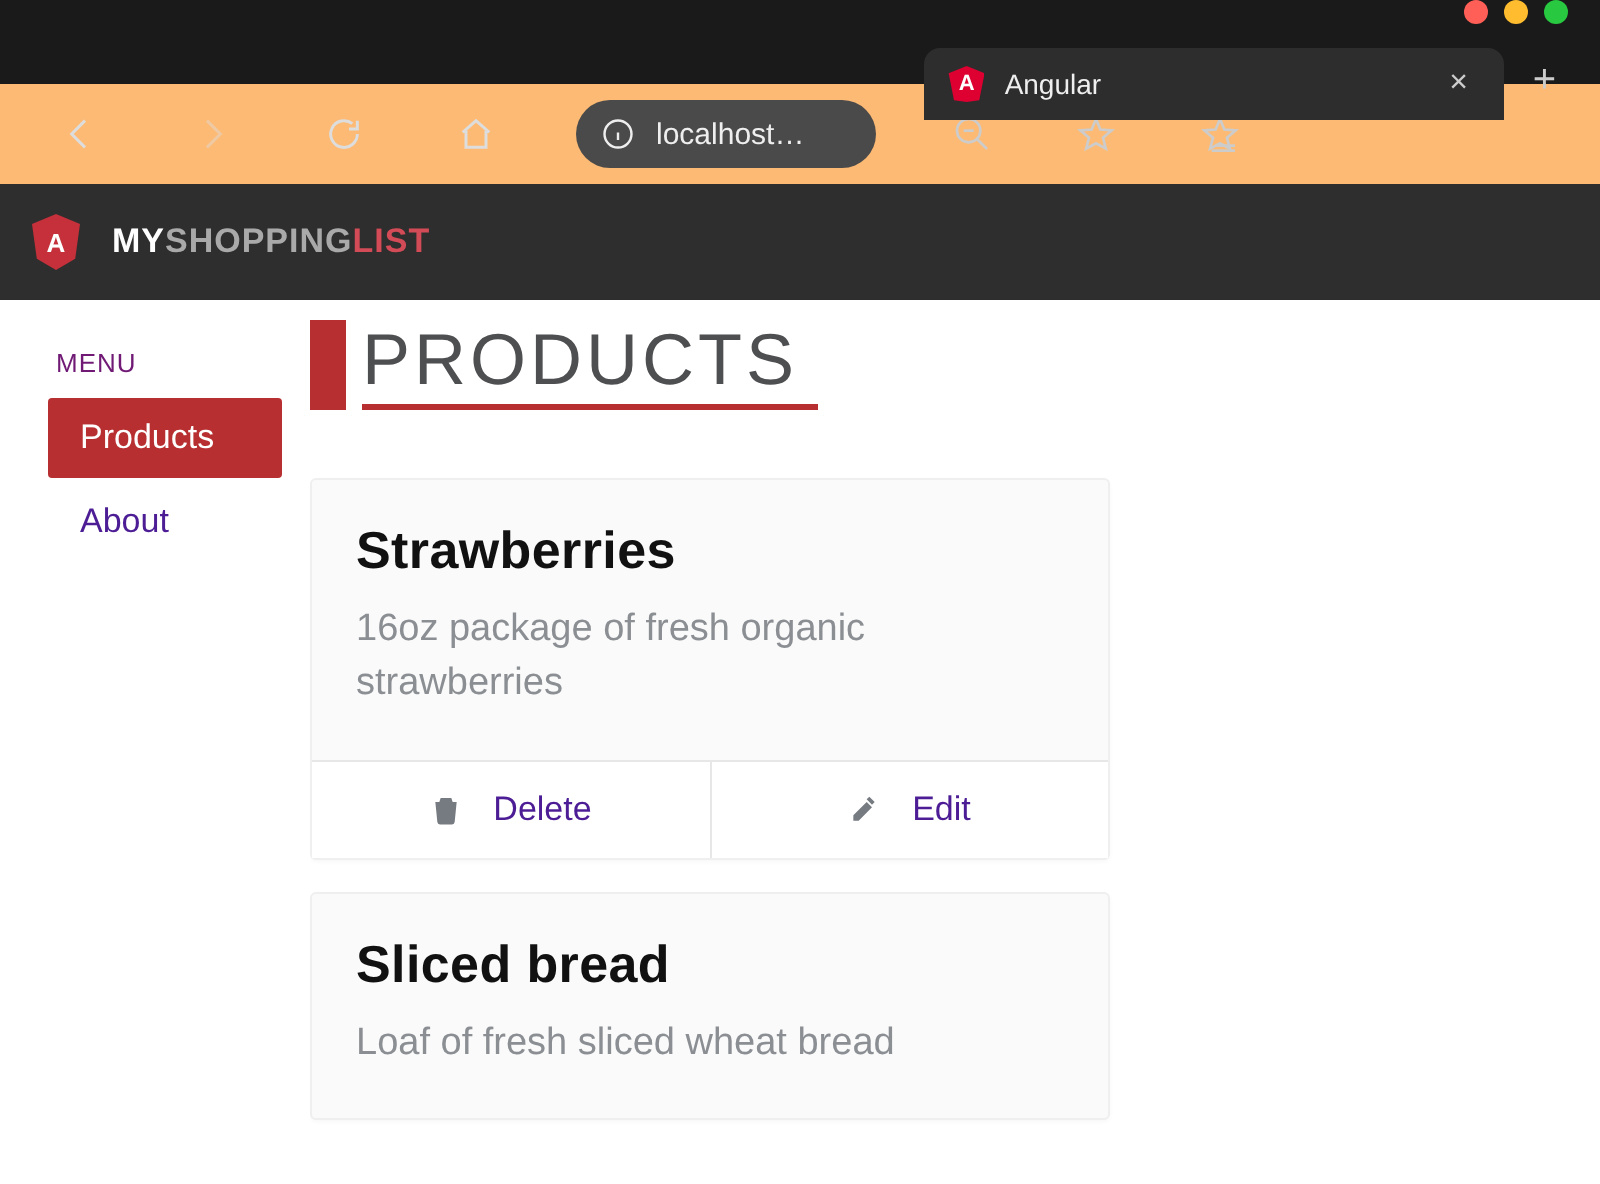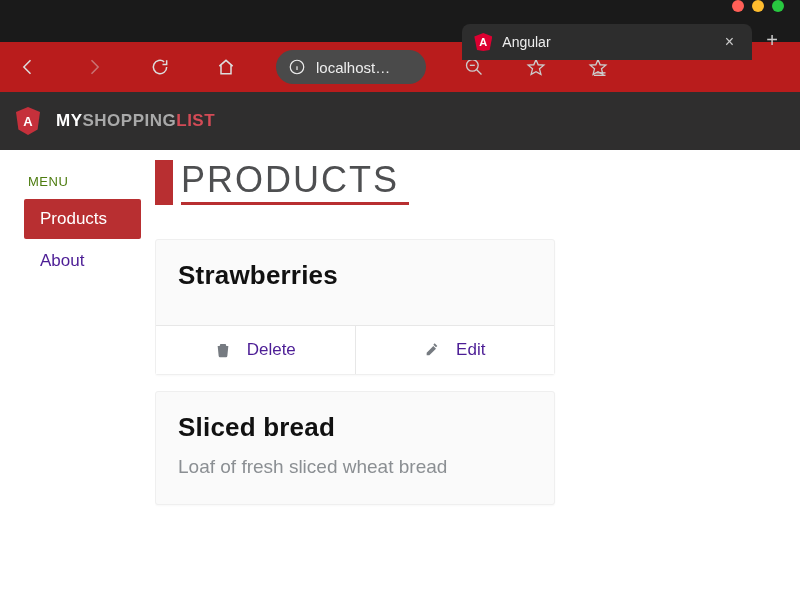--- a/index.html
+++ b/index.html
@@ -14,21 +14,21 @@
     .dot.yellow { background:#febc2e; }
     .dot.green { background:#28c840; }
     .tabs { display:flex; align-items:flex-end; height:100%; margin-left:16px; }
     .tab { background:#2d2d2d; height:36px; width:290px; display:flex; align-items:center; padding:0 12px; border-top-left-radius:8px; border-top-right-radius:8px; color:#eee; font-size:14px; position:relative; }
     .tab-favicon { width:18px; height:18px; background:#dd0031; display:flex; align-items:center; justify-content:center; border-radius:2px; margin-right:10px; clip-path:polygon(50% 0%, 100% 20%, 85% 95%, 50% 100%, 15% 95%, 0% 20%); }
     .tab-favicon::before { content:"A"; color:#fff; font-weight:bold; font-size:11px; }
     .tab-title { flex:1; }
     .tab-close { width:22px; height:22px; display:flex; align-items:center; justify-content:center; color:#ccc; font-size:16px; cursor:pointer; }
     .newtab { color:#ccc; font-size:20px; padding:0 14px 8px; cursor:pointer; }
 
-    .toolbar-row { background:#b91c1c; height:50px; display:flex; align-items:center; padding:0 6px; gap:22px; }
+    .toolbar-row { background:#fdba74; height:50px; display:flex; align-items:center; padding:0 18px; gap:22px; }
     .nav-btn { width:44px; height:40px; display:flex; align-items:center; justify-content:center; color:#ddd; cursor:pointer; }
     .nav-btn.disabled { opacity:.45; cursor:default; }
     .nav-btn svg { width:20px; height:20px; stroke:currentColor; fill:none; stroke-width:1.8; }
 
     .addr { background:#4a4a4a; height:34px; border-radius:17px; display:flex; align-items:center; padding:0 12px; flex:0 0 150px; color:#eee; font-size:15px; gap:10px; margin:0 6px; }
     .addr svg { width:18px; height:18px; stroke:#eee; fill:none; stroke-width:1.6; }
     .addr-text { overflow:hidden; white-space:nowrap; text-overflow:ellipsis; flex:1; font-family:Helvetica,Arial,sans-serif; }
 
     .tool-icon { width:40px; height:40px; display:flex; align-items:center; justify-content:center; color:#ccc; cursor:pointer; }
     .tool-icon svg { width:20px; height:20px; stroke:currentColor; fill:none; stroke-width:1.6; }
@@ -38,21 +38,21 @@
     .brand-shield { width:24px; height:28px; background:#c5303b; clip-path:polygon(50% 0%, 100% 18%, 90% 80%, 50% 100%, 10% 80%, 0% 18%); display:flex; align-items:center; justify-content:center; margin-right:16px; }
     .brand-shield::before { content:"A"; color:#fff; font-weight:bold; font-size:13px; font-family:Arial; }
     .brand-text { font-weight:800; letter-spacing:.5px; font-size:17px; }
     .brand-my { color:#fff; }
     .brand-shop { color:#a9a9a9; }
     .brand-list { color:#d34b56; }
 
     
     .page { display:flex; background:#fff; height:calc(592px - 42px - 50px - 58px); overflow:hidden; }
     .sidebar { width:155px; padding:24px 0 0 0; }
-    .menu-label { color:#4d7c0f; font-size:13px; letter-spacing:.5px; padding:0 12px 10px 28px; }
+    .menu-label { color:#701a75; font-size:13px; letter-spacing:.5px; padding:0 12px 10px 28px; }
     .menu-item { padding:10px 18px 10px 16px; margin:0 14px 2px 24px; font-size:17px; cursor:pointer; border-radius:2px; }
     .menu-item.active { background:#b82f31; color:#fff; }
     .menu-item:not(.active) { color:#4c1d95; }
 
     .content { flex:1; padding:10px 30px 0 0; overflow:hidden; }
     .page-title-wrap { display:flex; align-items:stretch; margin-bottom:34px; }
     .title-bar { width:18px; background:#b82f31; margin-right:8px; }
     .page-title { font-size:36px; letter-spacing:2px; color:#4e4f51; font-weight:400; border-bottom:3px solid #b82f31; padding:0 10px 2px 0; line-height:1.1; }
 
     .card { width:400px; background:#fafafa; border:1px solid #efefef; border-radius:3px; margin-bottom:16px; box-shadow:0 1px 2px rgba(0,0,0,.03); }
@@ -151,20 +151,21 @@
 
   <div class="content">
     <div class="page-title-wrap">
       <div class="title-bar"></div>
       <h1 class="page-title">PRODUCTS</h1>
     </div>
 
     <div class="card">
       <div class="card-body">
         <div class="card-title">Strawberries</div>
+        <div class="card-desc">16oz package of fresh organic strawberries</div>
       </div>
       <div class="card-actions">
         <div class="card-action">
           <svg viewBox="0 0 24 24">
               <path d="M4 6h16l-1.5 15a2 2 0 0 1-2 1.8h-9a2 2 0 0 1-2-1.8L4 6zm4-3h8l1 3H7l1-3z"></path>
             </svg>
           <span>Delete</span>
         </div>
         <div class="card-action">
           <svg viewBox="0 0 24 24">

